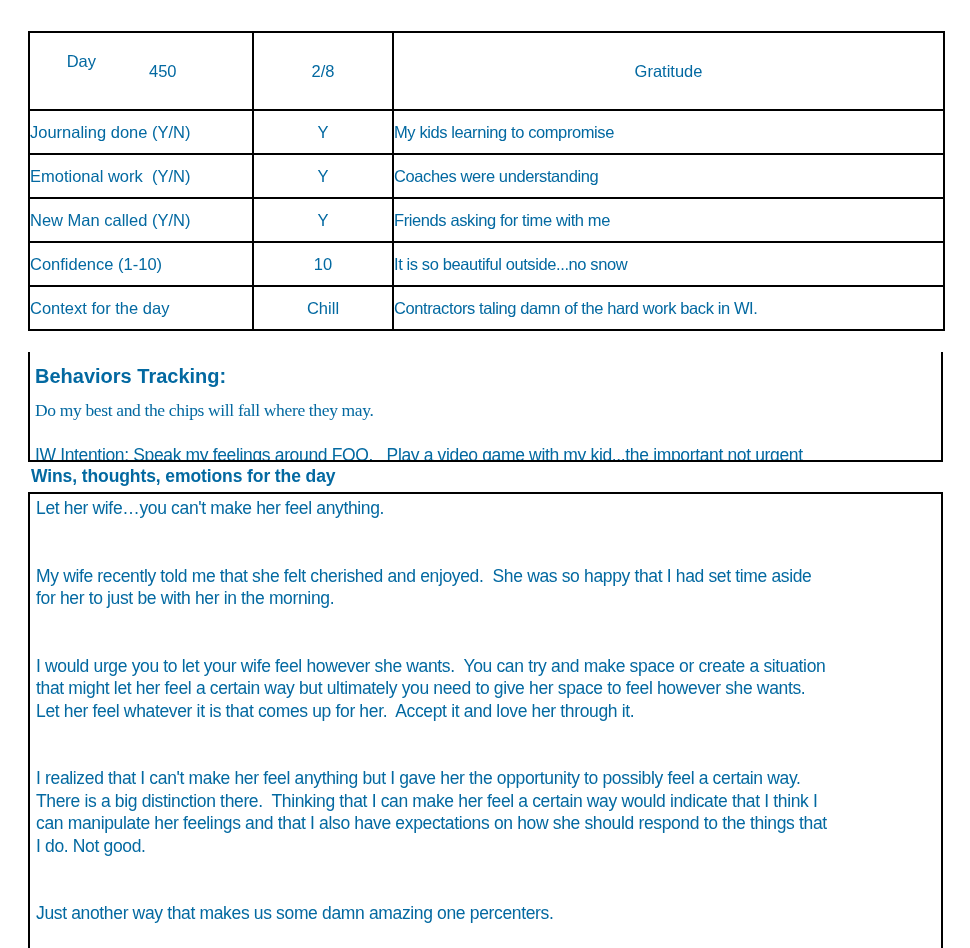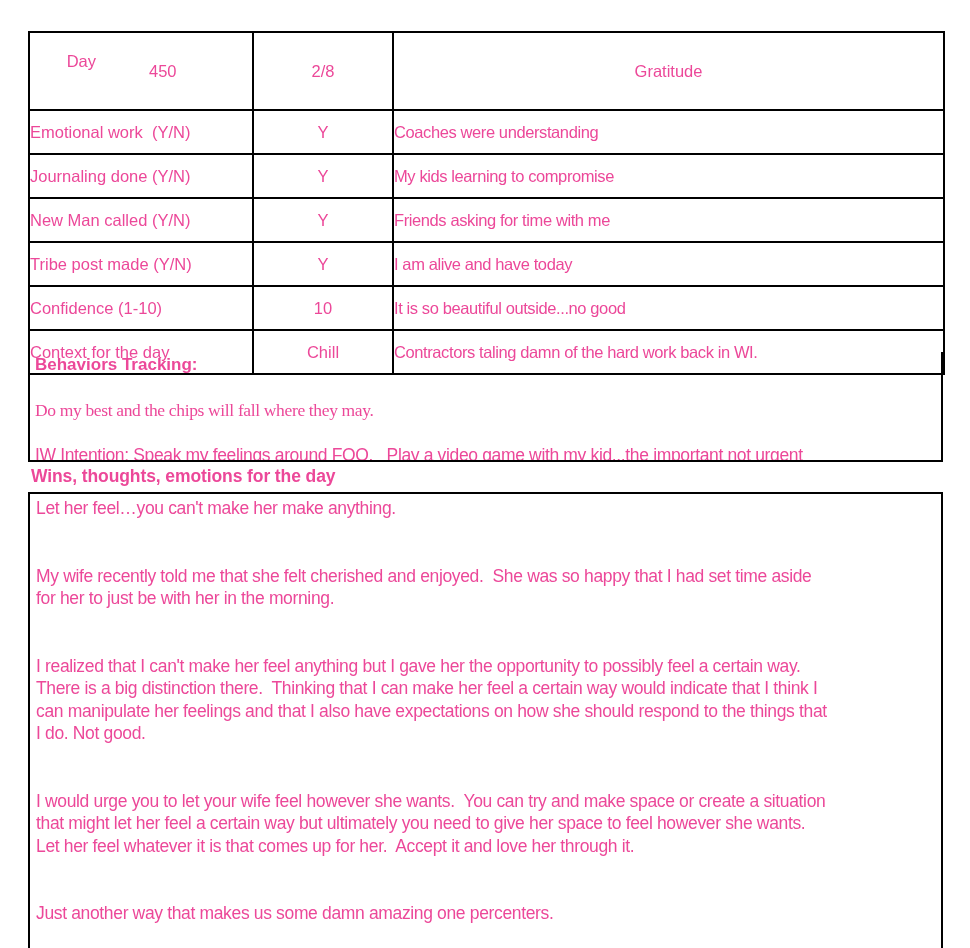--- a/index.html
+++ b/index.html
@@ -2,21 +2,21 @@
 <html><head>
 <meta charset="utf-8">
 <style>
   html, body { margin: 0; padding: 0; background: #ffffff; }
   .page {
     position: relative;
     width: 970px;
     height: 948px;
     background: #ffffff;
     font-family: "Liberation Sans", sans-serif;
-    color: #ec4899;
+    color: #0369a1;
     overflow: hidden;
   }
   table.tracker {
     position: absolute;
     left: 28px;
     top: 31px;
     width: 915px;
     border-collapse: collapse;
     table-layout: fixed;
   }
@@ -55,22 +55,22 @@
     width: 915px;
     height: 110px;
     border: 2px solid #000;
     border-top: none;
     box-sizing: border-box;
     overflow: hidden;
   }
   .behaviors-title {
     position: absolute;
     left: 5px;
-    top: 3px;
-    font-size: 17px;
+    top: 13px;
+    font-size: 20px;
     font-weight: 600;
   }
   .behaviors-note {
     position: absolute;
     left: 5px;
     top: 48px;
     font-size: 17.5px;
     white-space: pre;
     font-family: Liberation Serif, serif;
   }
@@ -125,67 +125,62 @@
     <tbody>
         <tr>
       <td class="label-cell">
         <span>Day</span>
         <span class="day-value">450</span>
       </td>
       <td class="value-cell">2/8</td>
       <td class="grat-header">Gratitude</td>
     </tr>
     <tr>
+      <td class="label-cell">Journaling done (Y/N)</td>
+      <td class="value-cell">Y</td>
+      <td class="grat-cell cond">My kids learning to compromise</td>
+    </tr>
+    <tr>
       <td class="label-cell">Emotional work  (Y/N)</td>
       <td class="value-cell">Y</td>
       <td class="grat-cell cond">Coaches were understanding</td>
-    </tr>
-    <tr>
-      <td class="label-cell">Journaling done (Y/N)</td>
-      <td class="value-cell">Y</td>
-      <td class="grat-cell cond">My kids learning to compromise</td>
     </tr>
     <tr>
       <td class="label-cell">New Man called (Y/N)</td>
       <td class="value-cell">Y</td>
       <td class="grat-cell cond">Friends asking for time with me</td>
     </tr>
     <tr>
-      <td class="label-cell">Tribe post made (Y/N)</td>
-      <td class="value-cell">Y</td>
-      <td class="grat-cell cond">I am alive and have today</td>
-    </tr>
-    <tr>
       <td class="label-cell">Confidence (1-10)</td>
       <td class="value-cell">10</td>
-      <td class="grat-cell cond">It is so beautiful outside...no good</td>
+      <td class="grat-cell cond">It is so beautiful outside...no snow</td>
     </tr>
     <tr>
       <td class="label-cell">Context for the day</td>
       <td class="value-cell">Chill</td>
       <td class="grat-cell cond">Contractors taling damn of the hard work back in WI.</td>
     </tr>
   </tbody>
     </table>
 
   <div class="behaviors-box">
     <div class="behaviors-title">Behaviors Tracking:</div>
     <div class="behaviors-note cond">Do my best and the chips will fall where they may.</div>
     <div class="behaviors-intention cond">IW Intention: Speak my feelings around FOO.   Play a video game with my kid...the important not urgent</div>
   </div>
 
   <div class="wins-title">Wins, thoughts, emotions for the day</div>
 
   <div class="wins-box">
-    <p class="para">Let her feel…you can't make her make anything.</p>
+    <p class="para">Let her wife…you can't make her feel anything.</p>
     <p class="para">My wife recently told me that she felt cherished and enjoyed.  She was so happy that I had set time aside
 for her to just be with her in the morning.</p>
+    <p class="para">I would urge you to let your wife feel however she wants.  You can try and make space or create a situation
+that might let her feel a certain way but ultimately you need to give her space to feel however she wants.
+Let her feel whatever it is that comes up for her.  Accept it and love her through it.</p>
     <p class="para">I realized that I can't make her feel anything but I gave her the opportunity to possibly feel a certain way.
 There is a big distinction there.  Thinking that I can make her feel a certain way would indicate that I think I
 can manipulate her feelings and that I also have expectations on how she should respond to the things that
 I do. Not good.</p>
-    <p class="para">I would urge you to let your wife feel however she wants.  You can try and make space or create a situation
-that might let her feel a certain way but ultimately you need to give her space to feel however she wants.
-Let her feel whatever it is that comes up for her.  Accept it and love her through it.</p>
     <p class="para">Just another way that makes us some damn amazing one percenters.</p>
   </div>
 
 </div>
 
 </body></html>

